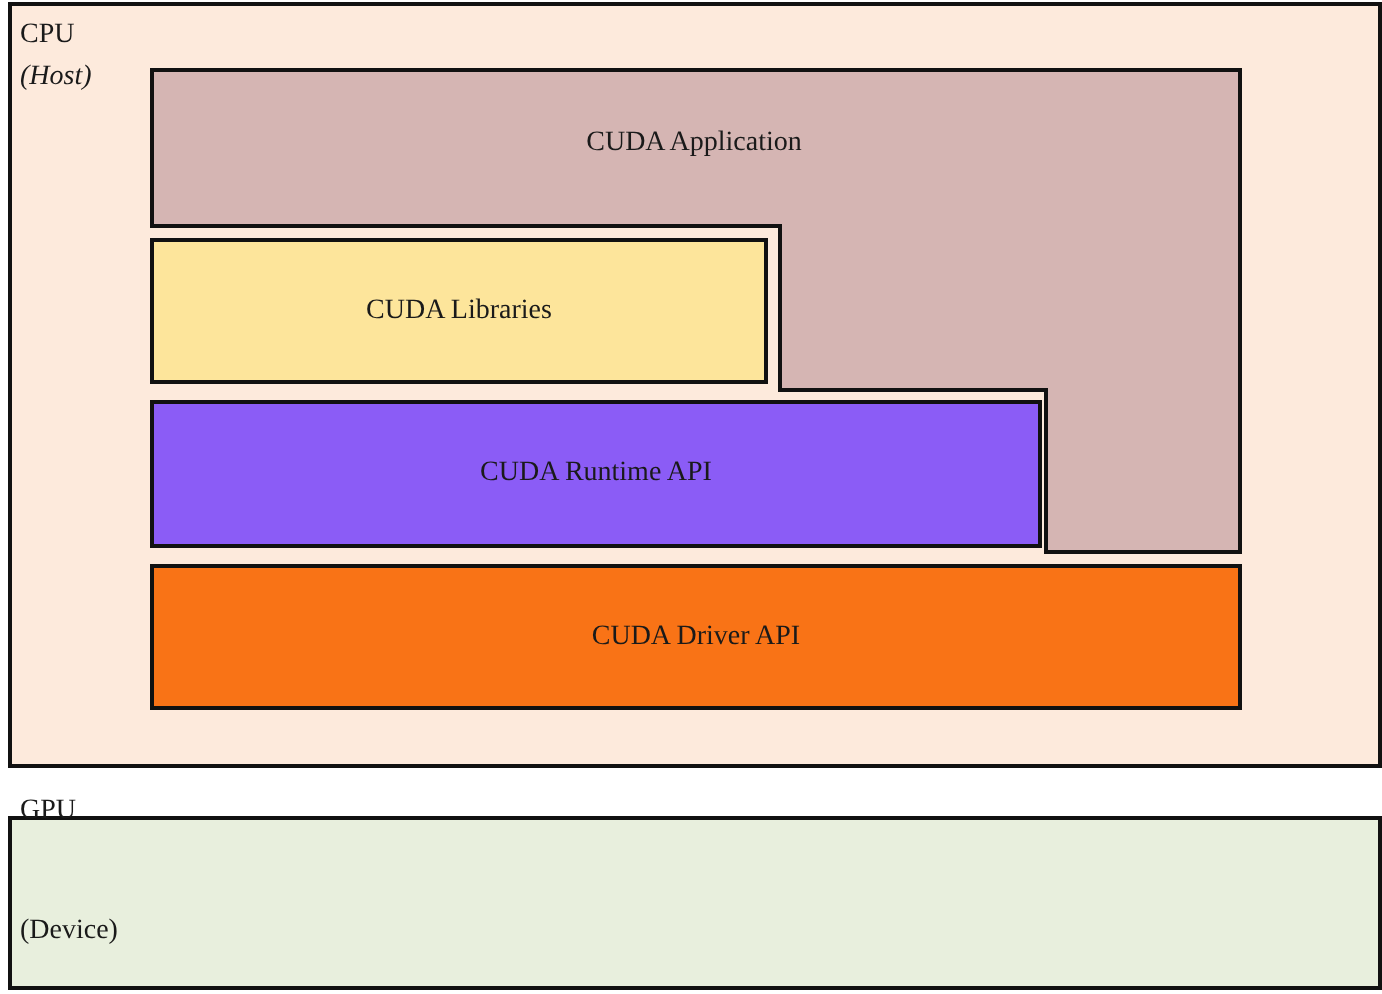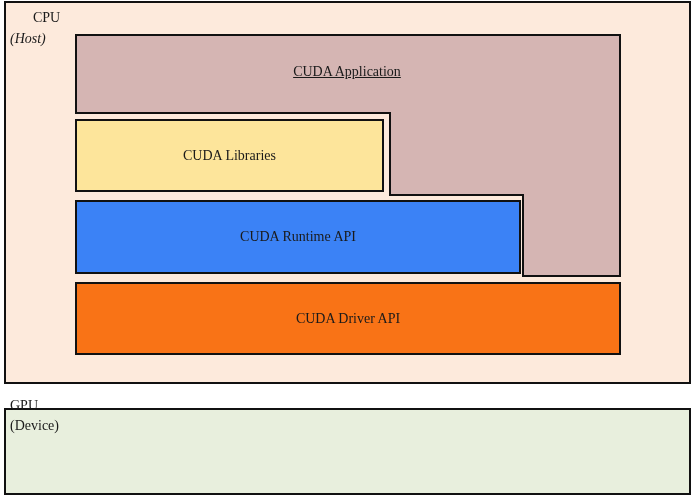--- a/index.html
+++ b/index.html
@@ -4,41 +4,41 @@
 <style>
   html,body{margin:0;padding:0;background:#ffffff;}
   body{width:691px;height:497px;position:relative;overflow:hidden;font-family:"Liberation Serif","DejaVu Serif",serif;color:#1a1a1a;}
   .box{position:absolute;box-sizing:border-box;}
   #cpu{left:4px;top:1px;width:687px;height:383px;background:#fdeadc;border:2px solid #111;}
   #gpu{left:4px;top:408px;width:687px;height:87px;background:#e8efdd;border:2px solid #111;}
   .host-label{position:absolute;left:10px;font-size:14px;line-height:20px;}
   svg{position:absolute;left:0;top:0;}
   .layer{position:absolute;box-sizing:border-box;border:2px solid #111;display:flex;align-items:center;justify-content:center;font-size:14px;}
   #libs{left:75px;top:119px;width:309px;height:73px;background:#fde59b;}
-  #runtime{left:75px;top:200px;width:446px;height:74px;background:#3b82f6;}
+  #runtime{left:75px;top:200px;width:446px;height:74px;background:#8b5cf6;}
   #driver{left:75px;top:282px;width:546px;height:73px;background:#f97316;}
-  .app-label{position:absolute;left:240px;top:64px;width:214px;text-align:center;font-size:14px;text-decoration:underline;}
+  .app-label{position:absolute;left:240px;top:64px;width:214px;text-align:center;font-size:14px;}
 </style>
 </head>
 <body>
 
 <div id="cpu" class="box"></div>
-<div class="host-label" style="top:8px;margin-left:23px;">CPU</div>
+<div class="host-label" style="top:8px;">CPU</div>
 <div class="host-label" style="top:29px;font-style:italic;">(Host)</div>
 
 <svg width="691" height="497">
   <polygon points="76,35 620,35 620,276 523,276 523,195 390,195 390,113 76,113" fill="#d5b5b3" stroke="#111" stroke-width="2"></polygon>
 </svg>
 <div class="app-label">CUDA Application</div>
 
 <div id="libs" class="layer">
   <span>CUDA Libraries</span>
 </div>
 <div id="runtime" class="layer">
   <span>CUDA Runtime API</span>
 </div>
 <div id="driver" class="layer">
   <span>CUDA Driver API</span>
 </div>
 
 <div id="gpu" class="box"></div>
 <div class="host-label" style="top:396px;">GPU</div>
-<div class="host-label" style="top:416px;">(Device)</div>
+<div class="host-label" style="top:456px;">(Device)</div>
 
 </body></html>

